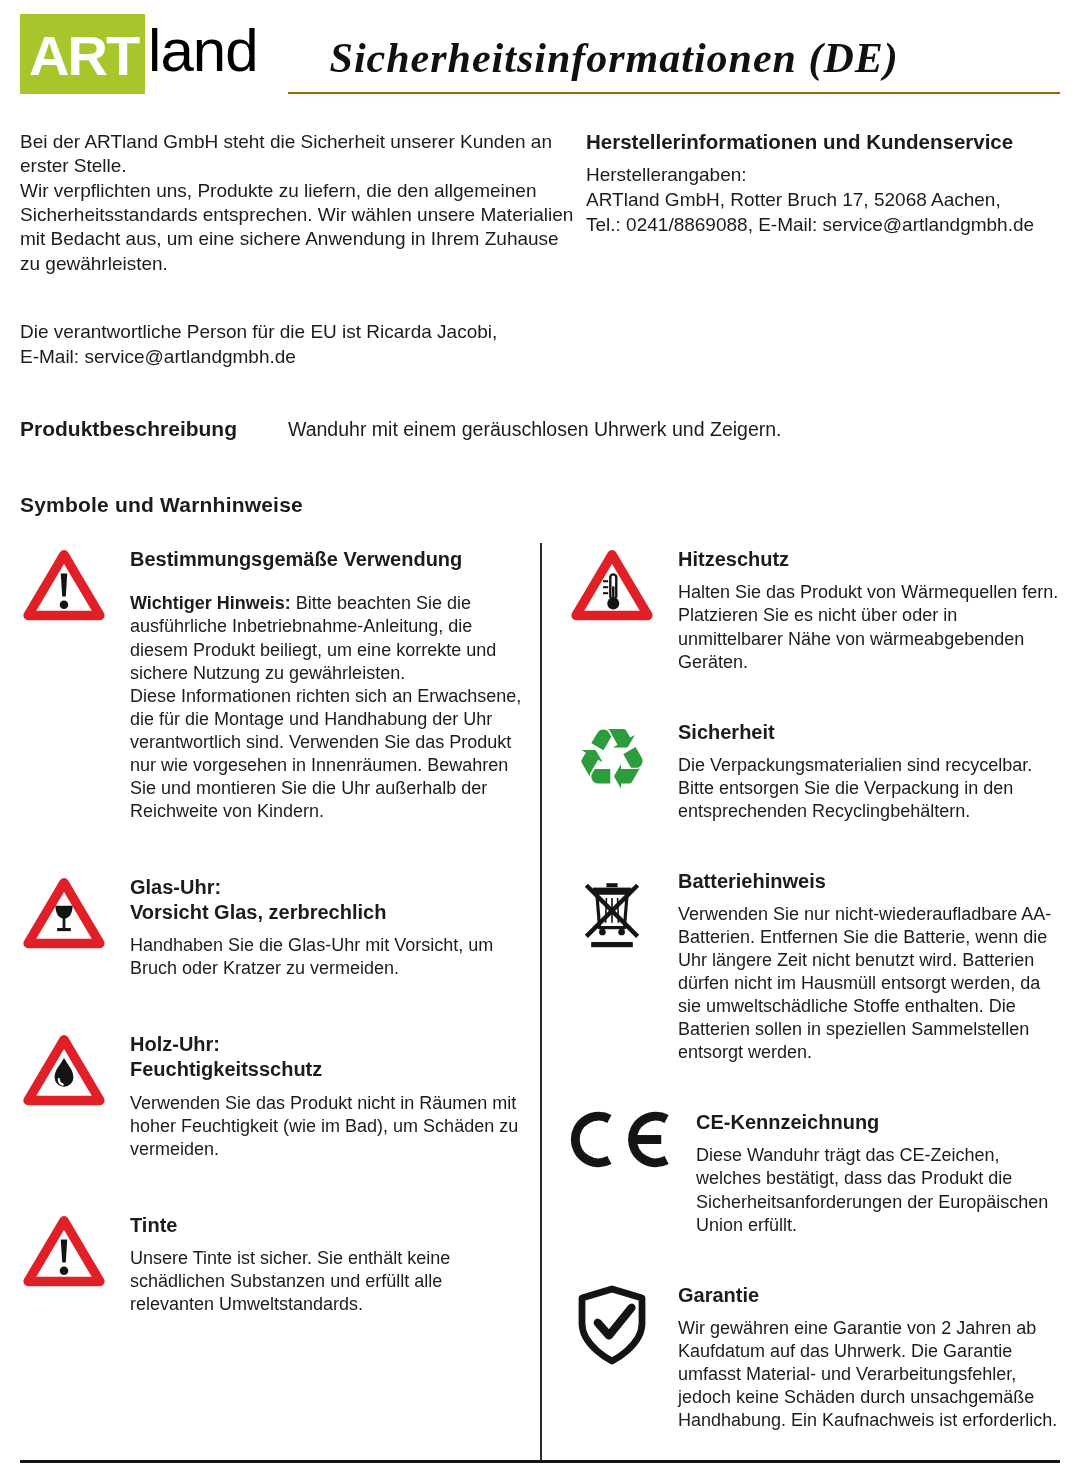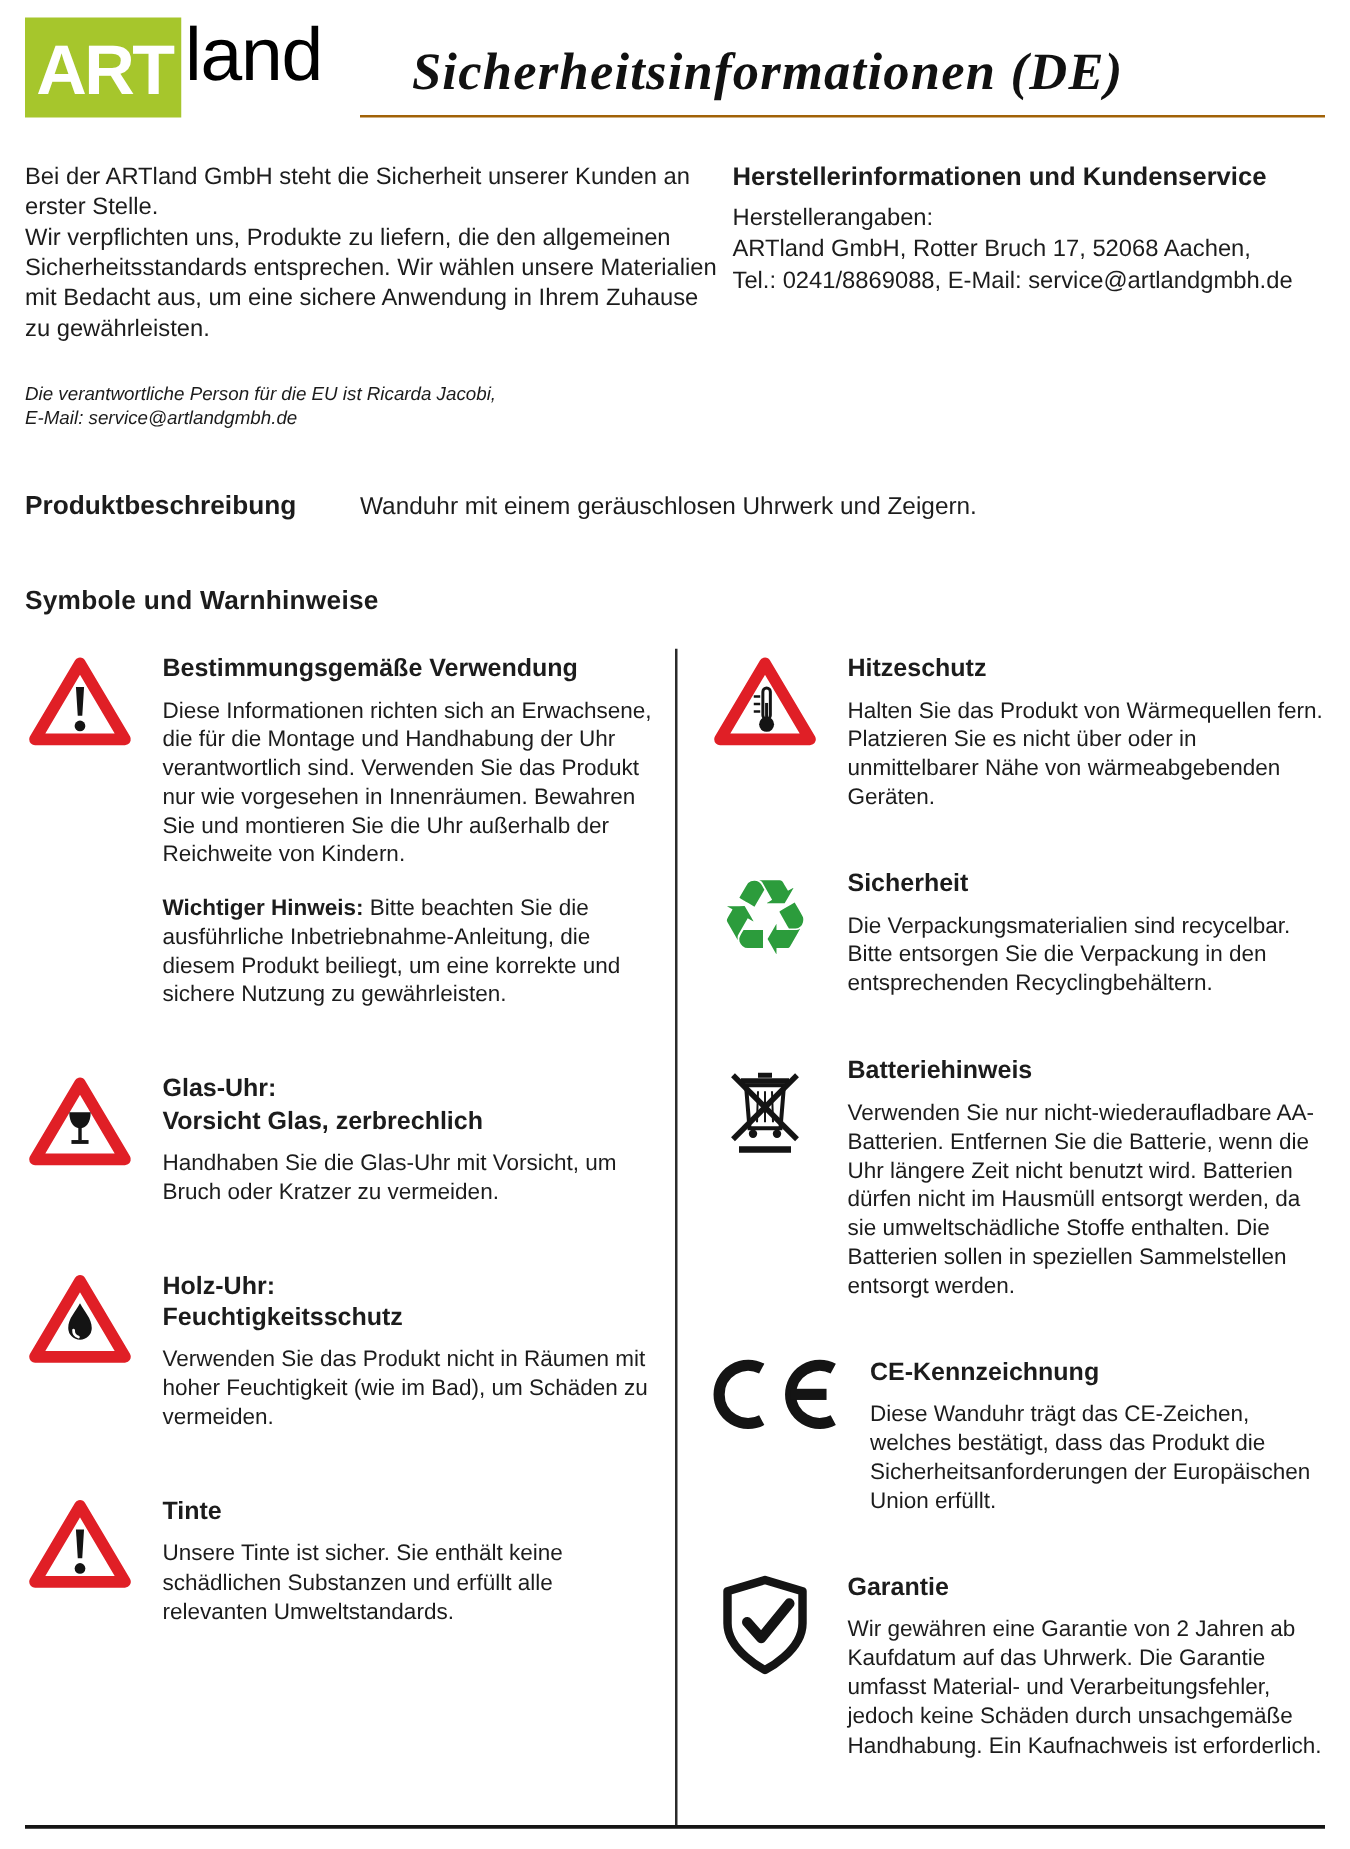--- a/index.html
+++ b/index.html
@@ -5,41 +5,41 @@
   * { margin:0; padding:0; box-sizing:border-box; }
   html,body { background:#ffffff; }
   .page {
     width:1080px; height:1479px; margin:0 auto; background:#fff;
     font-family:"Liberation Sans","DejaVu Sans",sans-serif; color:#1c1c1c;
     padding:14px 20px 0 20px; overflow:hidden; display:flex; flex-direction:column;
   }
 
   
   .header { display:flex; align-items:flex-end; gap:30px; }
-  .logo { display:flex; align-items:flex-start; }
+  .logo { display:flex; align-items:center; }
   .logo-art {
     display:inline-block; background:#a6c62c; color:#ffffff;
     font-weight:700; font-size:56px; line-height:1; letter-spacing:-2px;
     padding:14px 7px 10px 9px;
   }
   .logo-land { font-size:60px; line-height:1; color:#000000; letter-spacing:-1px; margin-left:3px; padding-bottom:6px; }
   .title-block { flex:1; border-bottom:2px solid #a16207; padding:0 0 10px 42px; }
   .page-title {
     font-family:"Liberation Serif","DejaVu Serif",serif; font-style:italic; font-weight:600;
     font-size:42px; color:#111; letter-spacing:1px; white-space:nowrap;
   }
 
   
   .top-row { display:grid; grid-template-columns:556px 1fr; column-gap:10px; margin-top:36px; }
   .intro p { font-size:19px; line-height:1.28; }
   .manufacturer .mfg-heading { font-size:20.5px; font-weight:700; margin-bottom:8px; }
   .manufacturer p { font-size:19px; line-height:1.32; }
 
   .pre { white-space:pre-line; }
-  .responsible { margin-top:30px; font-size:15px; line-height:1.3;font-style:italic; }
+  .responsible { margin-top:44px; font-size:19px; line-height:1.3; }
 
   
   .product-row { display:flex; margin-top:48px; align-items:flex-start; }
   .product-heading { width:268px; font-size:21px; font-weight:700; flex:0 0 268px; }
   .product-desc { font-size:19.5px; padding-top:1px; }
 
   
   .symbols-heading { margin-top:52px; font-size:21px; font-weight:700; letter-spacing:0.2px; }
   .symbols {
     margin-top:26px; flex:1; display:grid; grid-template-columns:520px 2px 1fr;
@@ -109,22 +109,22 @@
       <section class="sym-item">
         <div class="sym-icon">
           <svg viewBox="0 0 100 90" width="86" height="77" aria-hidden="true">
             <path class="tri" d="M50 9 L92 80 L8 80 Z"></path>
             <path class="ink" d="M46.2 31 L53.8 31 L52.1 58 L47.9 58 Z"></path>
             <circle class="ink" cx="50" cy="67.5" r="5"></circle>
           </svg>
         </div>
         <div class="sym-text">
           <h3 class="sym-heading">Bestimmungsgemäße Verwendung</h3>
+          <p class="sym-body note"><span class="b">Wichtiger Hinweis:</span><span> Bitte beachten Sie die ausführliche Inbetriebnahme-Anleitung, die diesem Produkt beiliegt, um eine korrekte und sichere Nutzung zu gewährleisten.</span></p>
           <p class="sym-body">Diese Informationen richten sich an Erwachsene, die für die Montage und Handhabung der Uhr verantwortlich sind. Verwenden Sie das Produkt nur wie vorgesehen in Innenräumen. Bewahren Sie und montieren Sie die Uhr außerhalb der Reichweite von Kindern.</p>
-          <p class="sym-body note"><span class="b">Wichtiger Hinweis:</span><span> Bitte beachten Sie die ausführliche Inbetriebnahme-Anleitung, die diesem Produkt beiliegt, um eine korrekte und sichere Nutzung zu gewährleisten.</span></p>
         </div>
       </section>
 
       <section class="sym-item">
         <div class="sym-icon">
           <svg viewBox="0 0 100 90" width="86" height="77" aria-hidden="true">
             <path class="tri" d="M50 9 L92 80 L8 80 Z"></path>
             <path class="ink" d="M40 36 h20 c0 10 -4.5 15 -10 15 c-5.5 0 -10 -5 -10 -15 z"></path>
             <rect class="ink" x="48.4" y="50" width="3.2" height="12"></rect>
             <rect class="ink" x="42" y="62" width="16" height="3.6"></rect>

